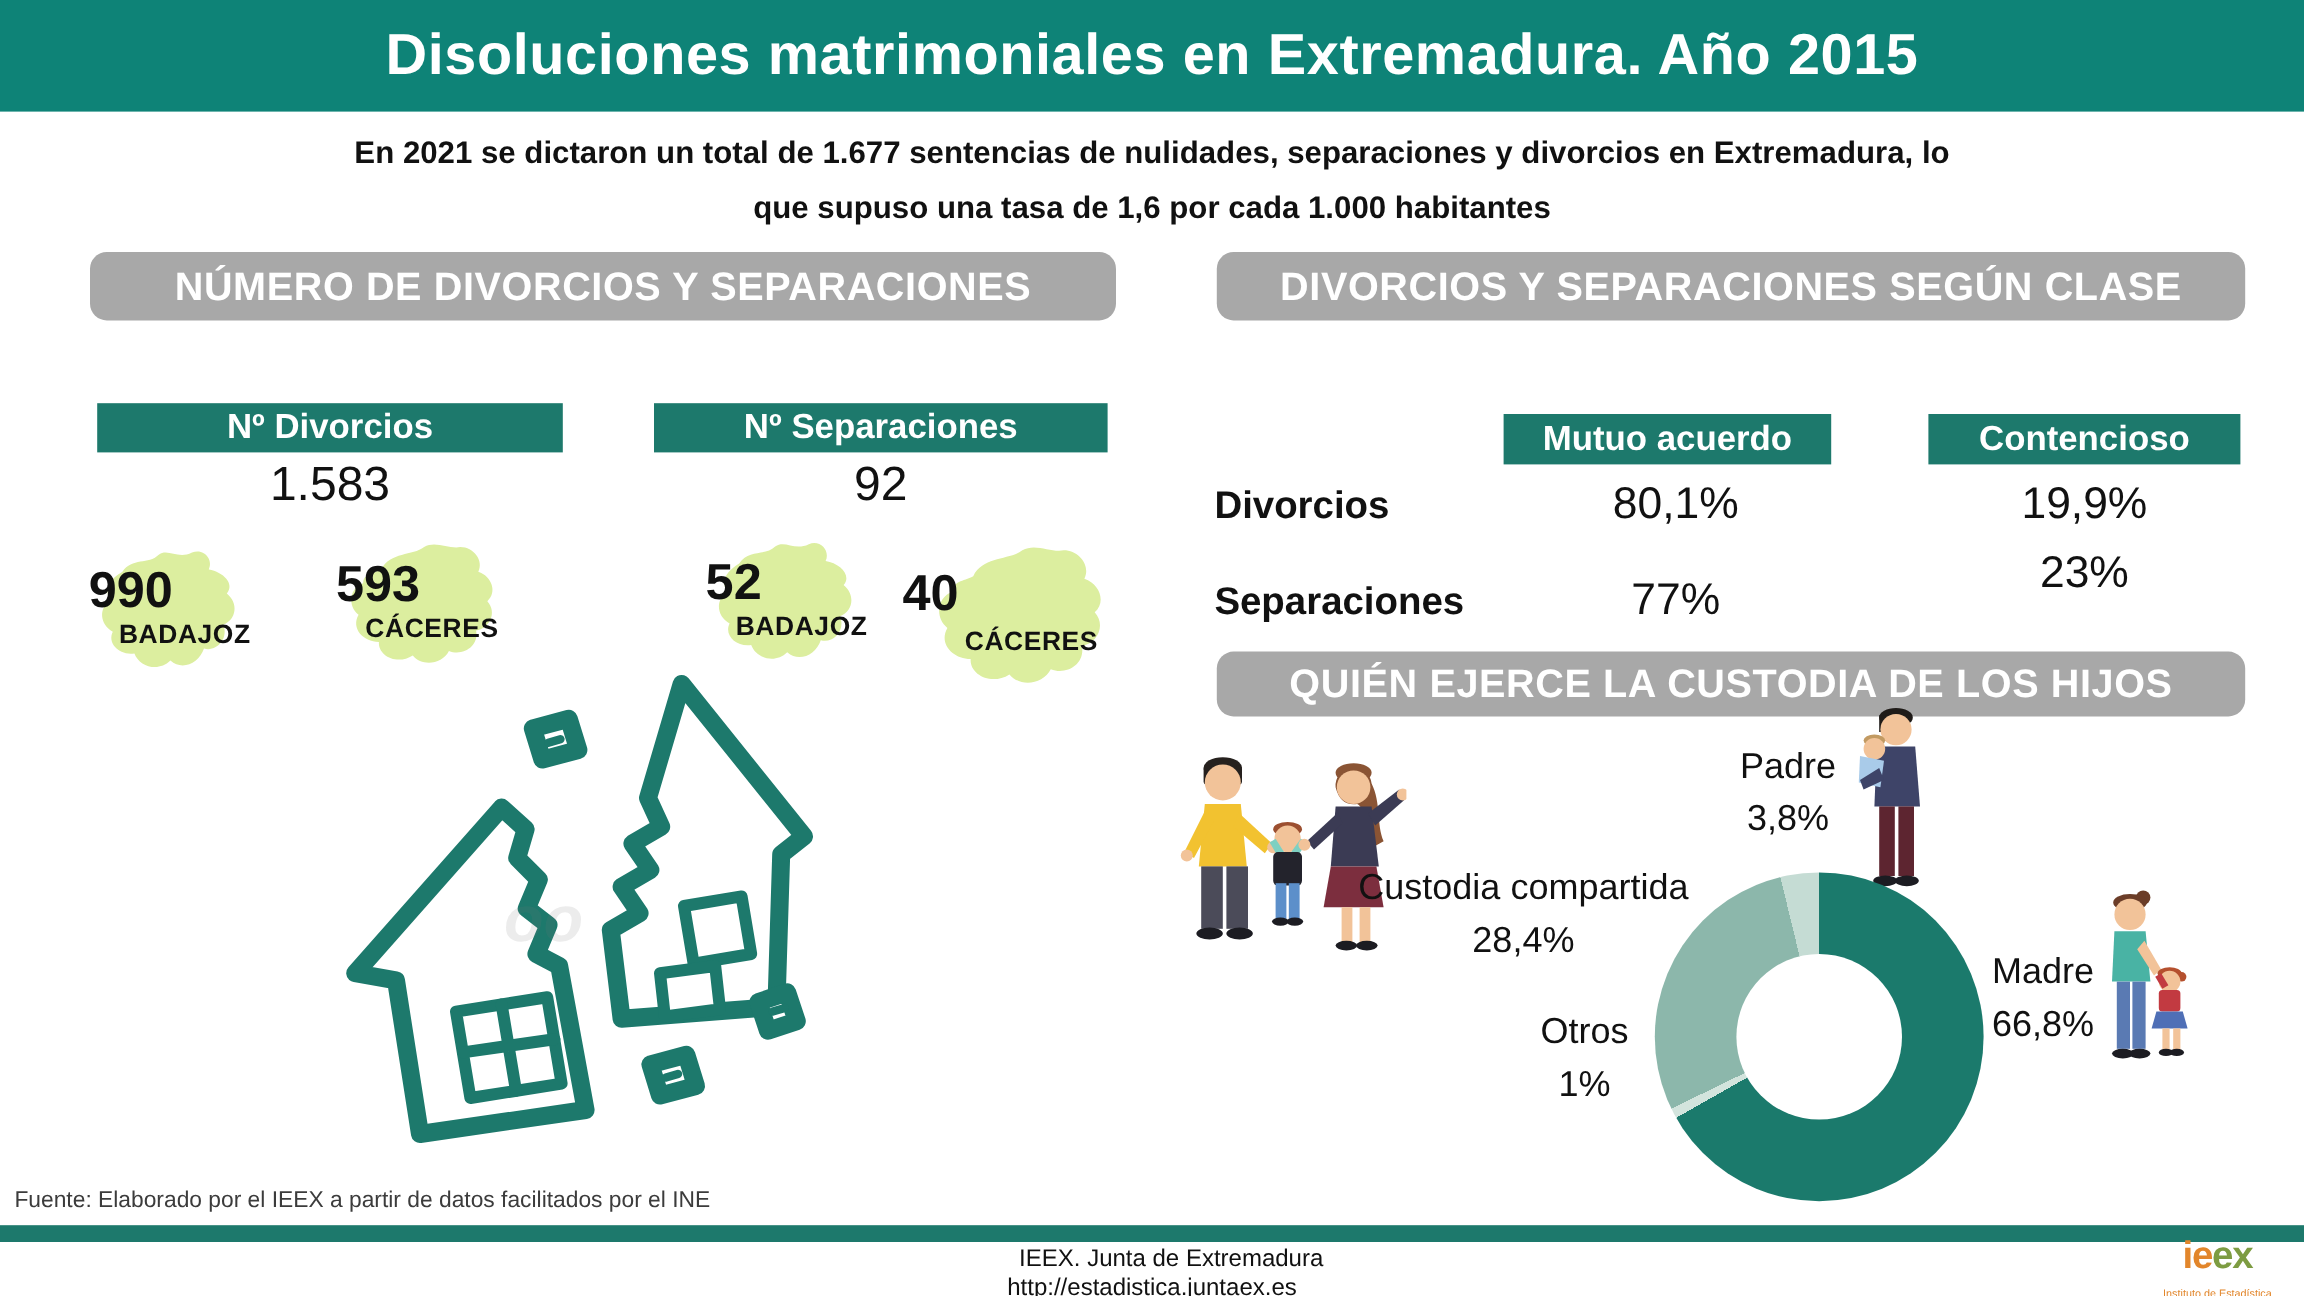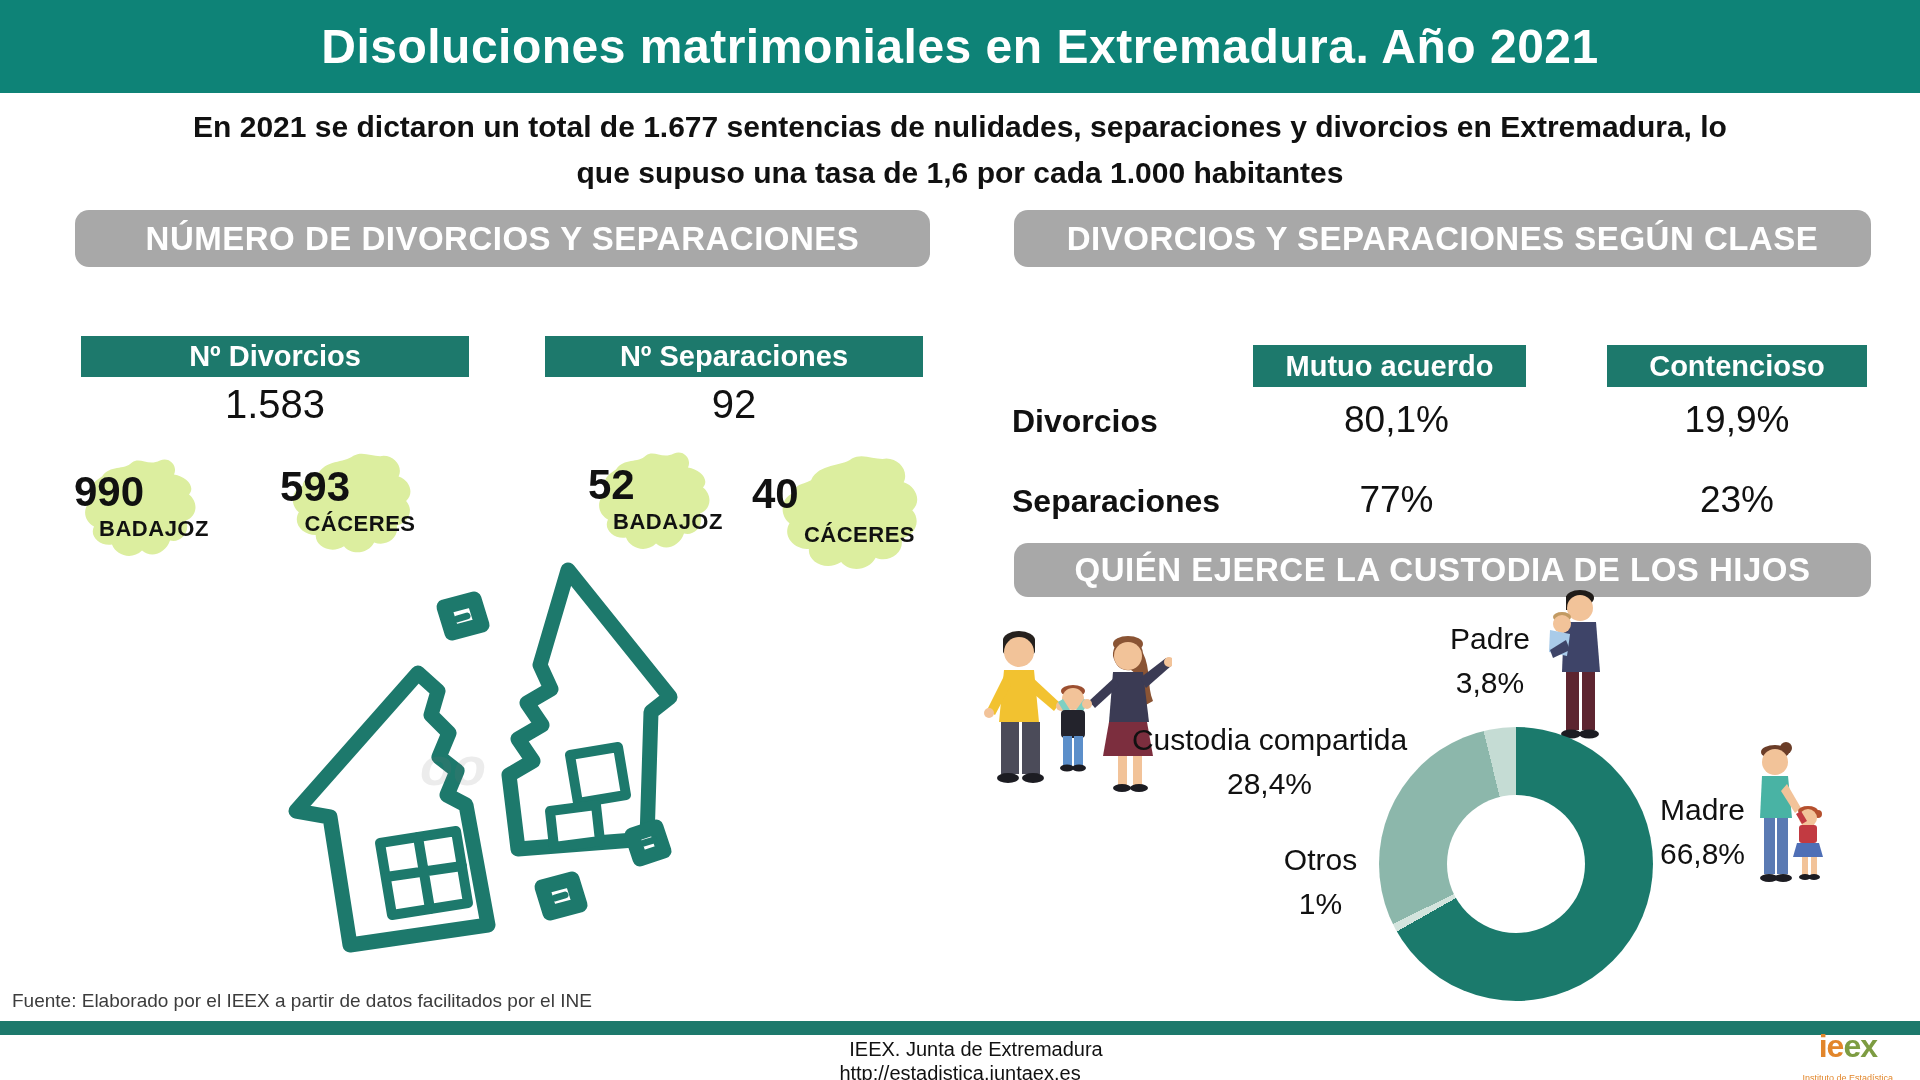--- a/index.html
+++ b/index.html
@@ -9,21 +9,21 @@
   *{margin:0;padding:0;box-sizing:border-box}
   html,body{width:1920px;height:1080px;overflow:hidden;background:#fff;
     font-family:"Liberation Sans",sans-serif;color:var(--ink)}
   .canvas{position:relative;width:1920px;height:1080px;background:#fff}
   .abs{position:absolute}
 
   .topbar{left:0;top:0;width:1920px;height:93px;background:var(--teal-bar);
     display:flex;align-items:center;justify-content:center}
   .title{color:#fff;font-size:48px;font-weight:700;letter-spacing:.5px}
 
-  .intro{left:0;top:104px;width:1920px;font-size:30px;font-weight:700;line-height:46px;text-align:center}
+  .intro{left:0;top:104px;width:1920px;font-size:26px;font-weight:700;line-height:46px;text-align:center}
 
   .sec-header{height:57px;background:var(--gray);border-radius:14px;color:#fff;
     font-size:33px;font-weight:700;display:flex;align-items:center;justify-content:center;
     letter-spacing:.5px;white-space:nowrap}
   .sec-header-left{left:75px;top:210px;width:855px}
   .sec-header-right{left:1014px;top:210px;width:857px}
   .sec-header-custody{left:1014px;top:543px;width:857px;height:54px}
 
   .teal-box{background:var(--teal);color:#fff;font-size:29px;font-weight:700;
     display:flex;align-items:center;justify-content:center;white-space:nowrap}
@@ -53,21 +53,21 @@
 
   .col-head1{left:1253px;top:345px;width:273px;height:42px}
   .col-head2{left:1607px;top:345px;width:260px;height:42px}
   .row-label{font-size:32px;font-weight:700}
   .rl1{left:1012px;top:403px}
   .rl2{left:1012px;top:483px}
   .cell{font-size:37px;font-weight:400;text-align:center}
   .c11{left:1253px;top:399px;width:287px}
   .c12{left:1607px;top:399px;width:260px}
   .c21{left:1253px;top:479px;width:287px}
-  .c22{left:1607px;top:479px;width:260px}
+  .c22{left:1607px;top:456px;width:260px}
 
   .fig{position:absolute}
   .fig-family{left:972px;top:622px;width:200px;height:175px}
   .fig-father{left:1536px;top:588px;width:80px;height:158px}
   .fig-mother{left:1742px;top:740px;width:95px;height:160px}
 
   .donut{left:1379px;top:727px;width:274px;height:274px;border-radius:50%}
   .donut-hole{position:absolute;left:50%;top:50%;width:138px;height:138px;
     margin:-69px 0 0 -69px;border-radius:50%;background:#fff}
 
@@ -86,21 +86,21 @@
   .logo-ie{color:#e2862b}.logo-ex{color:#7d9c42}
   .logo-sub1{font-size:9px;color:#e2862b;margin-top:12px}
   .logo-sub2{font-size:11px;color:#8a8a8a;letter-spacing:1px;margin-top:2px}
 </style>
 </head>
 <body>
 
 <div class="canvas">
 
   <div class="abs topbar">
-    <div class="title">Disoluciones matrimoniales en Extremadura. Año 2021</div>
+    <div class="title">Disoluciones matrimoniales en Extremadura. Año 2015</div>
   </div>
 
   <div class="abs intro">
     <div>En 2021 se dictaron un total de 1.677 sentencias de nulidades, separaciones y divorcios en Extremadura, lo</div>
     <div>que supuso una tasa de 1,6 por cada 1.000 habitantes</div>
   </div>
 
   <div class="abs sec-header sec-header-left">NÚMERO DE DIVORCIOS Y SEPARACIONES</div>
   <div class="abs sec-header sec-header-right">DIVORCIOS Y SEPARACIONES SEGÚN CLASE</div>
 

